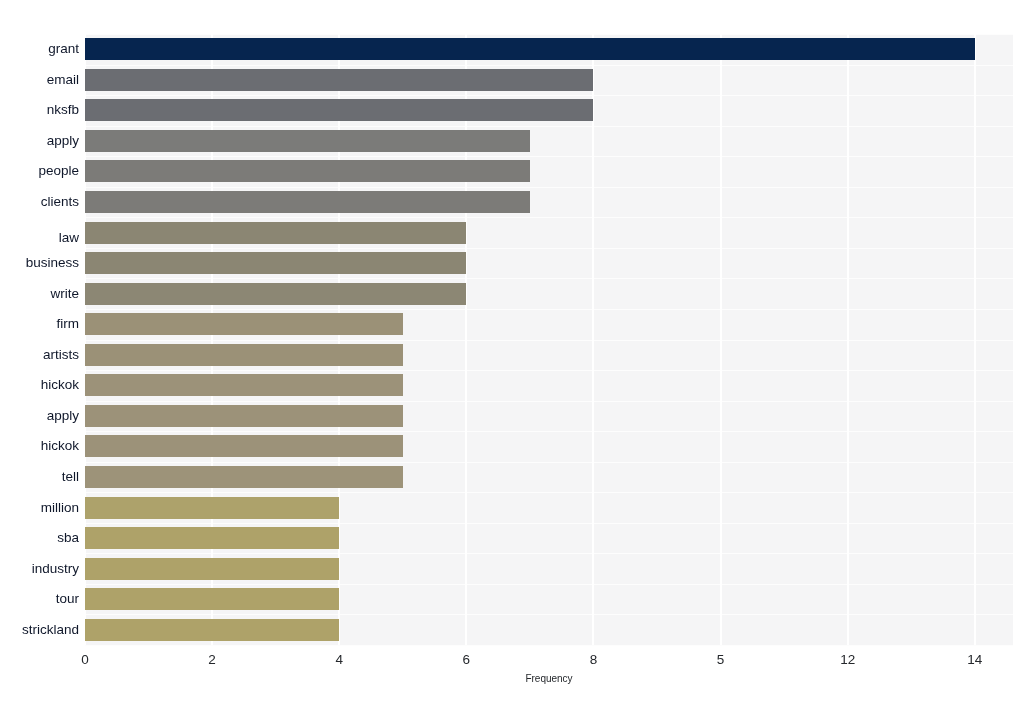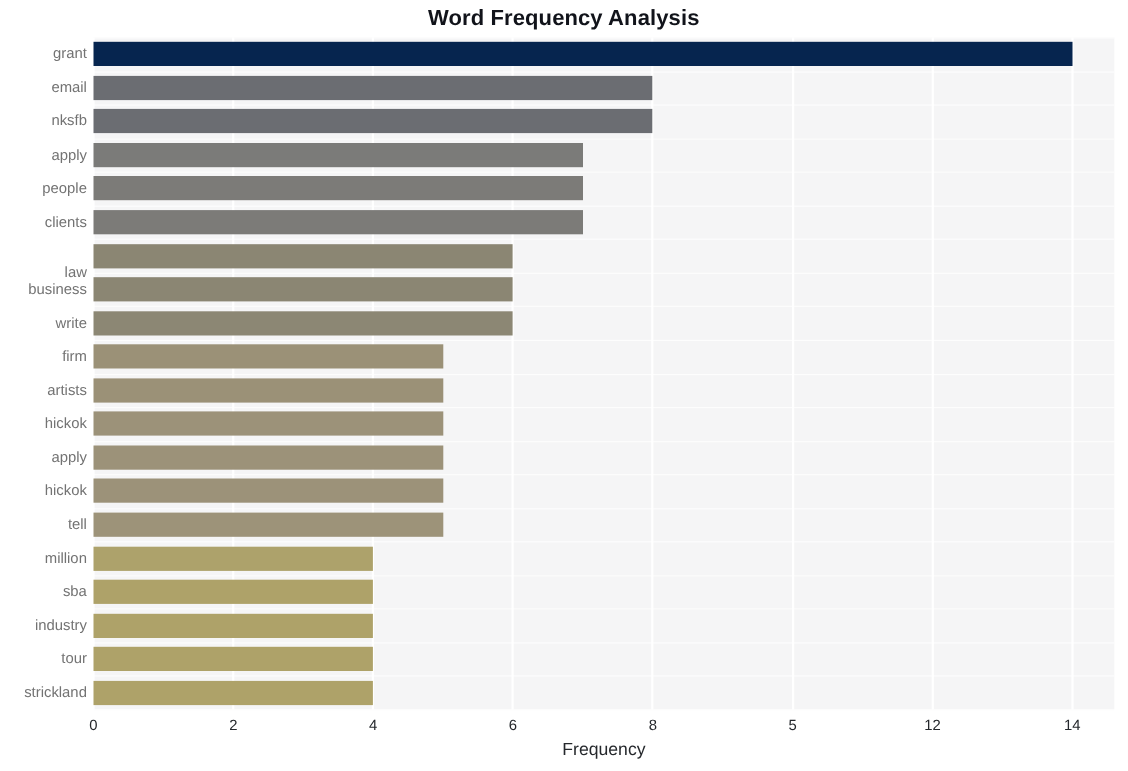--- a/index.html
+++ b/index.html
@@ -71,21 +71,21 @@
     height: 22px;
   }
 
   
   .ytick {
     position: absolute;
     right: 0;
     width: 79px;
     text-align: right;
     font-size: 13.5px;
-    color: #737373;
+    color: #0f172a;
     line-height: 16px;
   }
   #y-axis {
     position: absolute;
     left: 0;
     top: 34px;
     width: 79px;
     height: 611px;
   }
 
@@ -106,30 +106,29 @@
     font-size: 13.5px;
     color: #25282c;
   }
 
   #x-axis-label {
     position: absolute;
     left: 85px;
     top: 673px;
     width: 928px;
     text-align: center;
-    font-size: 16px;
+    font-size: 10px;
     color: #25282c;
   }
 </style>
 </head>
 <body>
 
 <div id="chart-figure">
 
-  <div id="chart-title">Word Frequency Analysis</div>
 
   <div id="plot-area">
     <div id="gridlines-h">
         <div class="hgrid" style="top: 0px;"></div>
         <div class="hgrid" style="top: 31px;"></div>
         <div class="hgrid" style="top: 61px;"></div>
         <div class="hgrid" style="top: 92px;"></div>
         <div class="hgrid" style="top: 122px;"></div>
         <div class="hgrid" style="top: 153px;"></div>
         <div class="hgrid" style="top: 183px;"></div>
@@ -182,21 +181,21 @@
       </div>
   </div>
 
   <div id="y-axis">
       <div class="ytick" style="top: 7.275px;">grant</div>
       <div class="ytick" style="top: 37.825px;">email</div>
       <div class="ytick" style="top: 68.375px;">nksfb</div>
       <div class="ytick" style="top: 98.925px;">apply</div>
       <div class="ytick" style="top: 129.475px;">people</div>
       <div class="ytick" style="top: 160.025px; padding-left: 28px;">clients</div>
-      <div class="ytick" style="top: 206px;">law</div>
+      <div class="ytick" style="top: 196px;">law</div>
       <div class="ytick" style="top: 221.125px;">business</div>
       <div class="ytick" style="top: 251.675px;">write</div>
       <div class="ytick" style="top: 282.225px; margin-left: 40px;">firm</div>
       <div class="ytick" style="top: 312.775px;">artists</div>
       <div class="ytick" style="top: 343.325px;">hickok</div>
       <div class="ytick" style="top: 373.875px;">apply</div>
       <div class="ytick" style="top: 404.425px;">hickok</div>
       <div class="ytick" style="top: 434.975px;">tell</div>
       <div class="ytick" style="top: 465.525px;">million</div>
       <div class="ytick" style="top: 496.075px;">sba</div>

